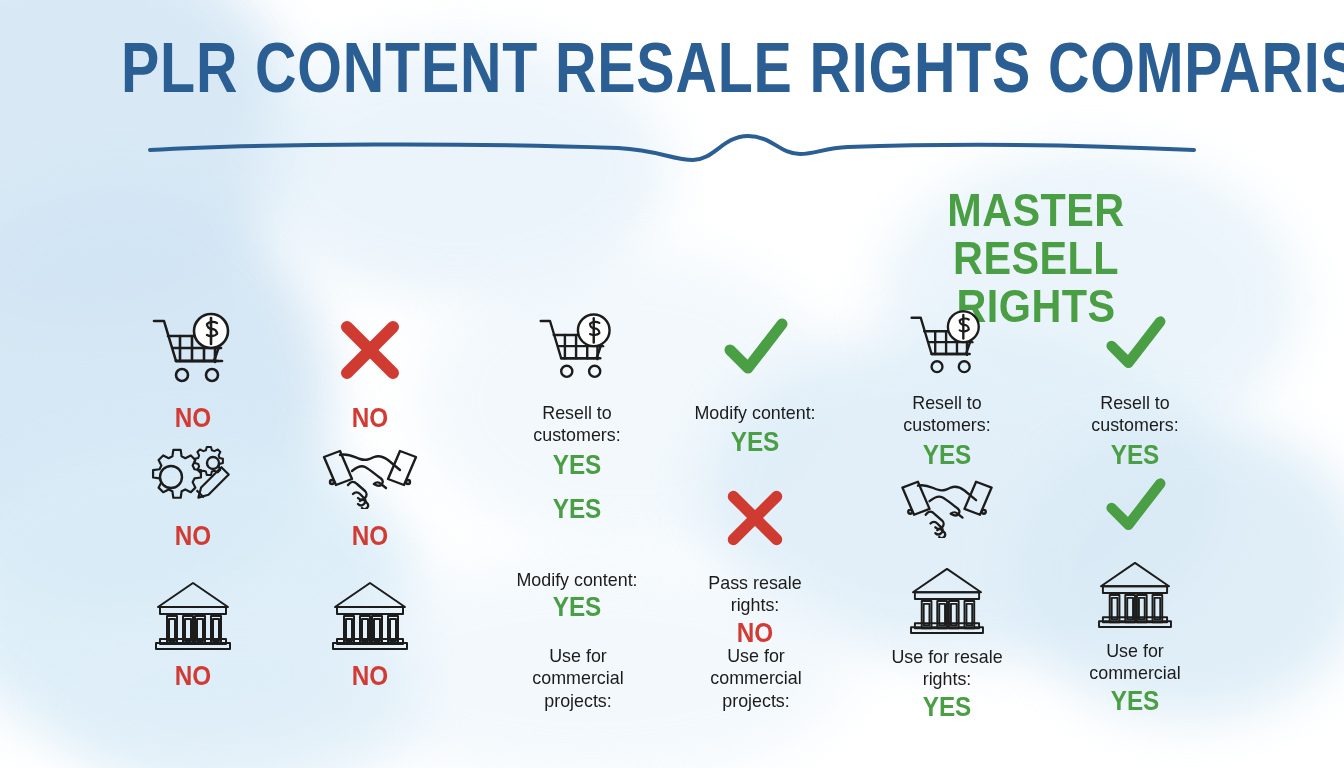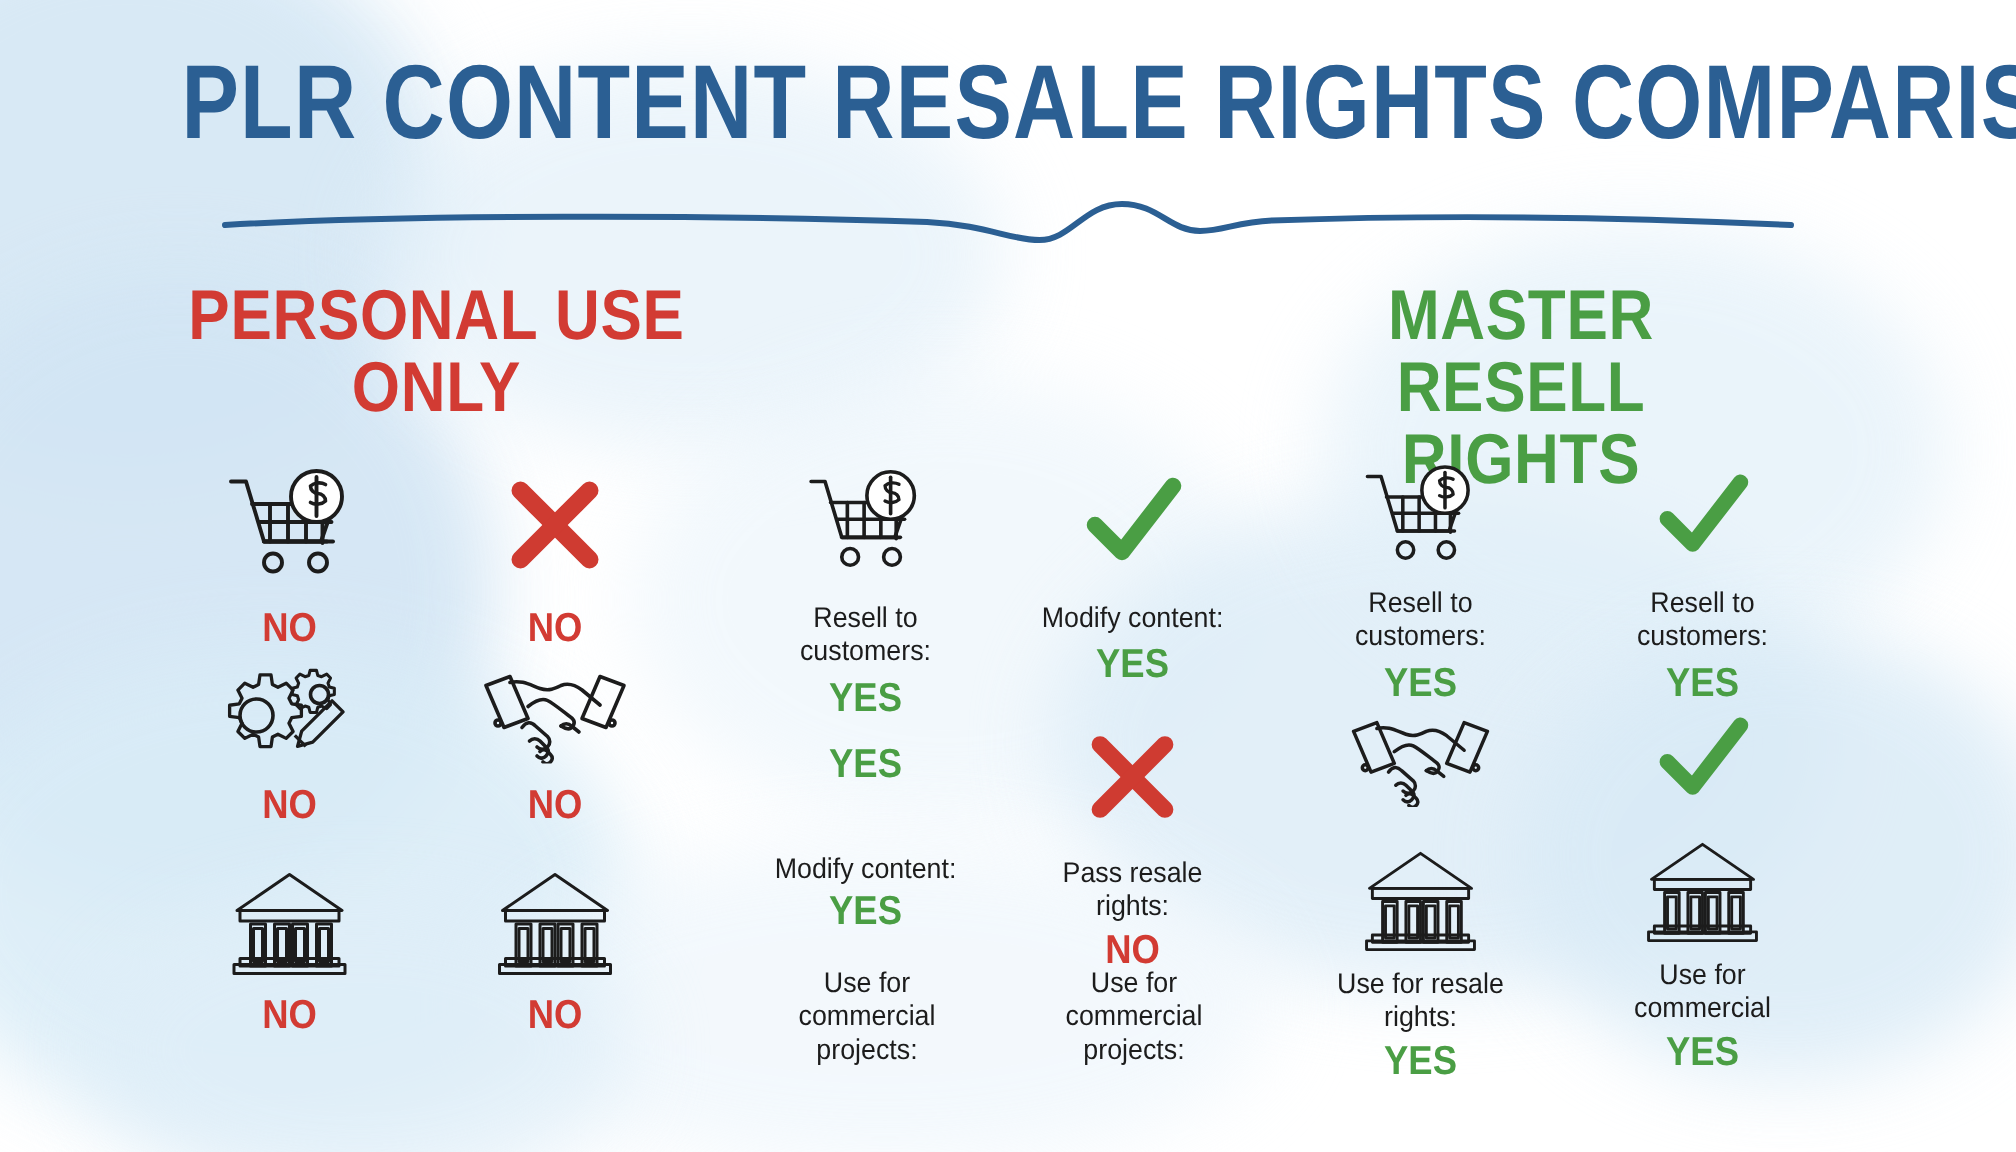--- a/index.html
+++ b/index.html
@@ -75,23 +75,20 @@
 <div id="canvas">
 
   <div id="title-wrap">
     <div id="title">PLR CONTENT RESALE RIGHTS COMPARISON</div>
   </div>
 
   <svg id="divider" viewBox="0 0 1048 40" preserveAspectRatio="none">
     <path d="M2,22 C120,15 330,15 470,20 C510,22 525,32 545,32 C566,32 575,8 600,8 C624,8 632,26 652,26 C668,26 676,20 700,19 C840,14 960,18 1046,22" fill="none" stroke="#2b5f93" stroke-width="4" stroke-linecap="round"></path>
   </svg>
 
-  <div class="column" style="left:96px;width:390px;">
-    <div class="col-title c-red">PERSONAL USE ONLY</div>
-  </div>
 
   <div class="abs" style="left:118px;top:310px;width:150px;">
     <div class="icon-slot" style="height:80px;">
       <svg width="86" height="76" viewBox="0 0 86 76">
         <g fill="none" stroke="#1c1c1c" stroke-width="2.6" stroke-linecap="round" stroke-linejoin="round">
           <path d="M4,9 h10 l12,40 h38 l9,-26"></path>
           <path d="M18,24 h54"></path>
           <path d="M23,36 h48"></path>
           <path d="M26,49 h42"></path>
           <path d="M30,24 v25 M42,24 v25 M54,24 v25 M65,24 v26"></path>
@@ -257,21 +254,21 @@
   <div class="abs" style="left:498px;top:645px;width:160px;">
     <div class="label">Use for commercial projects:</div>
     <div class="verdict v-yes" style="margin-top:2px;"></div>
   </div>
 
   <div class="abs" style="left:676px;top:645px;width:160px;">
     <div class="label">Use for commercial projects:</div>
     <div class="verdict v-yes" style="margin-top:2px;"></div>
   </div>
 
-  <div class="column" style="left:824px;width:380px;">
+  <div class="column" style="left:846px;width:380px;">
     <div class="col-title c-green">MASTER RESELL RIGHTS</div>
   </div>
 
   <div class="abs" style="left:872px;top:306px;width:150px;">
     <div class="icon-slot" style="height:76px;">
       <svg width="78" height="70" viewBox="0 0 86 76">
         <g fill="none" stroke="#1c1c1c" stroke-width="2.6" stroke-linecap="round" stroke-linejoin="round">
           <path d="M4,9 h10 l12,40 h38 l9,-26"></path>
           <path d="M18,24 h54"></path>
             <path d="M23,36 h48"></path>

